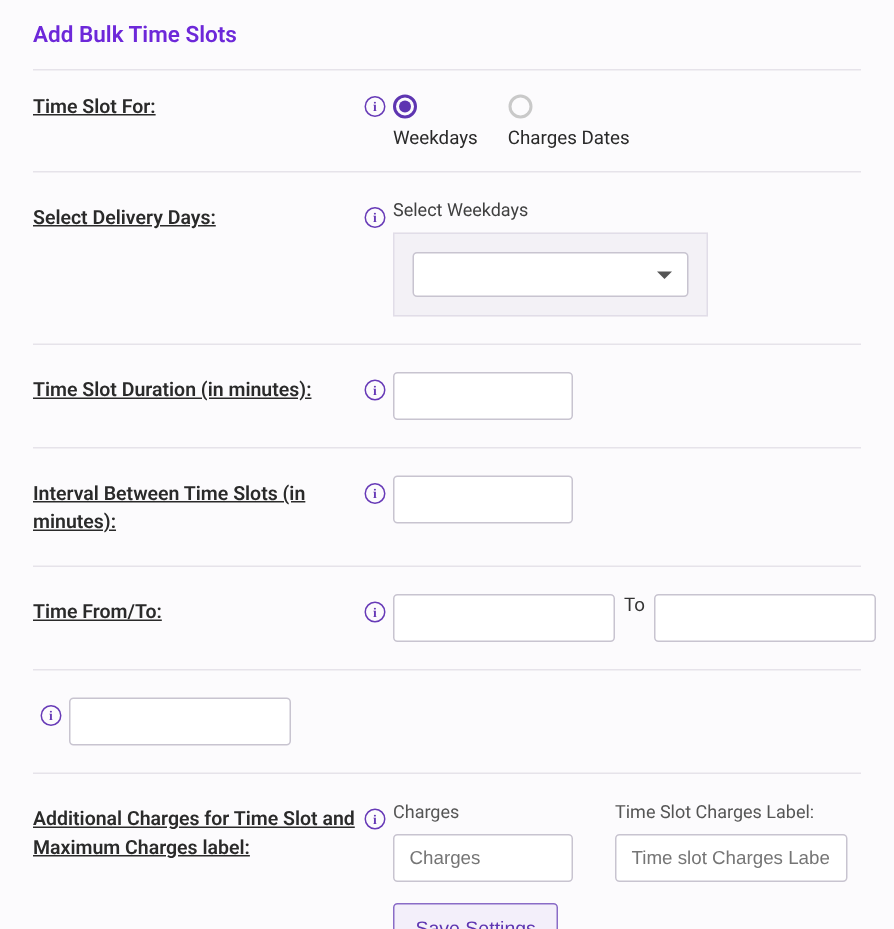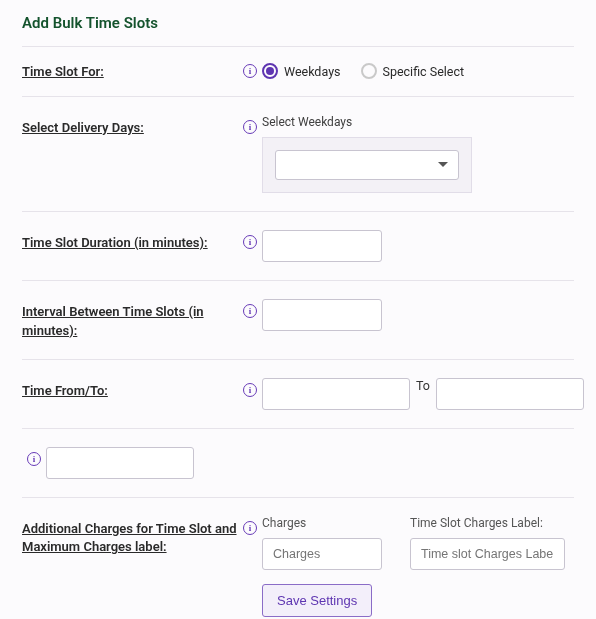--- a/index.html
+++ b/index.html
@@ -12,21 +12,21 @@
     font-size: 13px;
     width: 596px;
   }
   .page {
     padding: 14px 22px 22px 22px;
   }
   h1.title {
     font-size: 15px;
     font-weight: 600;
     margin: 0 0 14px 0;
-    color: #14532d;
+    color: #6d28d9;
   }
   .divider {
     border: none;
     border-top: 1px solid #e6e3ea;
     margin: 0;
   }
   .row {
     display: flex;
     padding: 18px 0;
     align-items: flex-start;
@@ -67,23 +67,24 @@
   }
   .radio-group {
     display: flex;
     gap: 20px;
     align-items: center;
     padding-top: 2px;
     font-size: 12.5px;
   }
   .radio-opt {
     display: flex;
-    align-items: flex-end;
+    align-items: flex-start;
     gap: 6px;
     cursor: pointer;
+    flex-direction: column;
   }
   .radio {
     width: 16px;
     height: 16px;
     border-radius: 50%;
     display: inline-flex;
     align-items: center;
     justify-content: center;
     flex-shrink: 0;
   }
@@ -181,21 +182,21 @@
       <span class="info-icon">i</span>
     </div>
     <div class="value-col">
       <div class="radio-group">
         <label class="radio-opt">
           <span class="radio on"></span>
           <span>Weekdays</span>
         </label>
         <label class="radio-opt">
           <span class="radio off"></span>
-          <span>Specific Select</span>
+          <span>Charges Dates</span>
         </label>
       </div>
     </div>
   </div>
   <hr class="divider">
 
   <div class="row">
     <div class="label-col">Select Delivery Days:</div>
     <div class="icon-col">
       <span class="info-icon">i</span>

